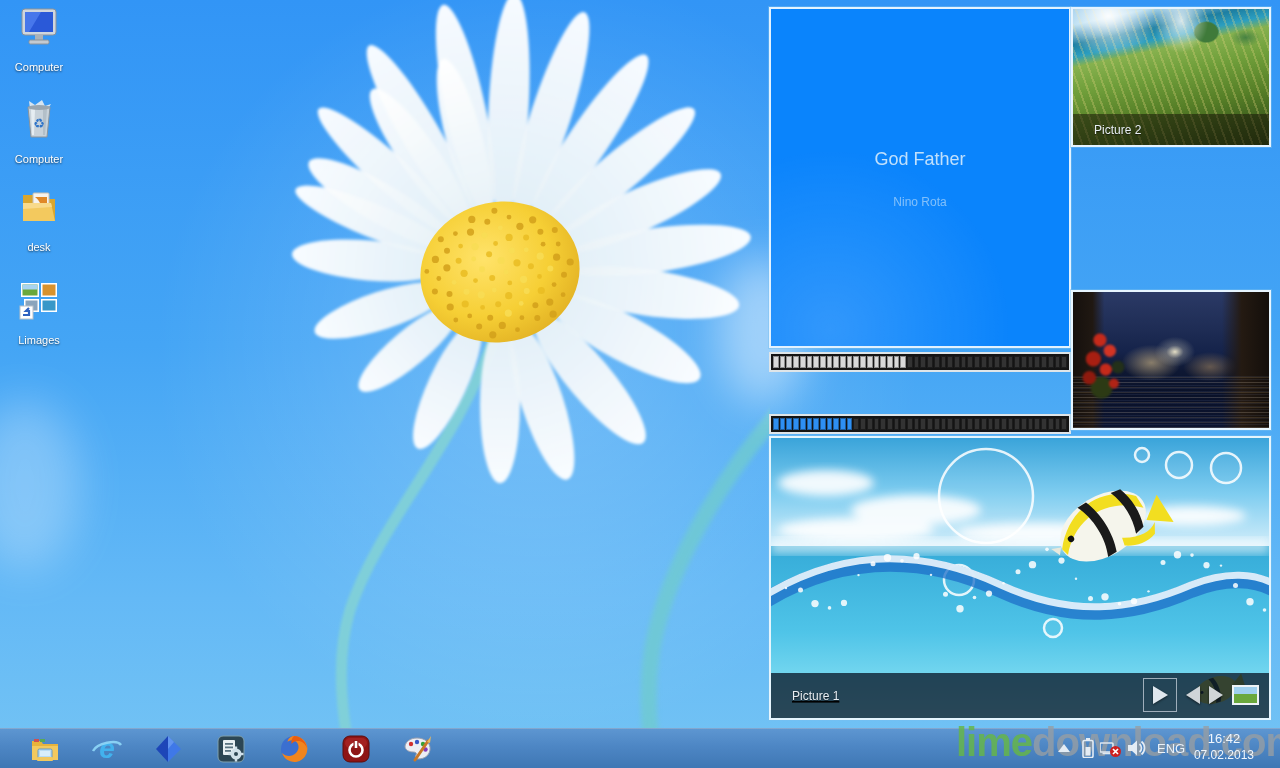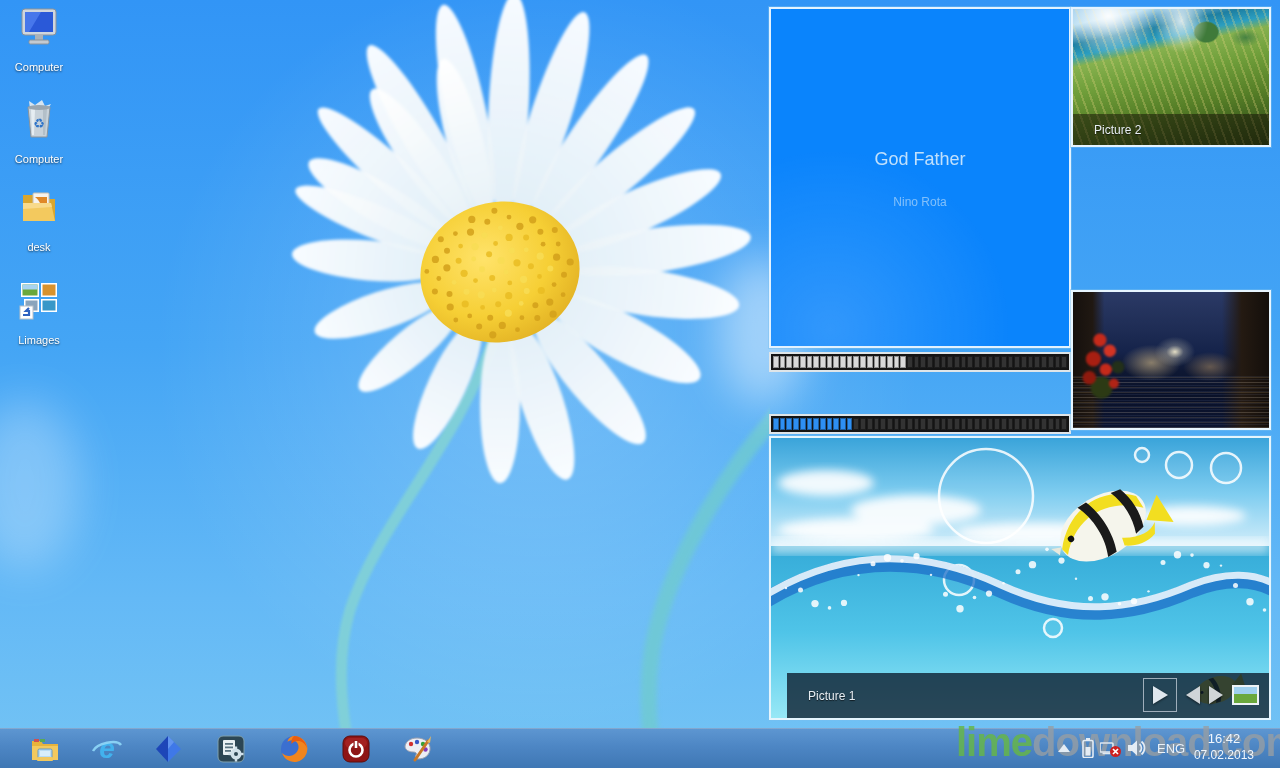--- a/index.html
+++ b/index.html
@@ -78,22 +78,22 @@
       radial-gradient(circle at 30% 80%, #2c3a14 0 12%, rgba(0,0,0,0) 13%),
       radial-gradient(circle at 50% 55%, #23301a 0 10%, rgba(0,0,0,0) 11%);
     filter:blur(1px);
   }
   #thumb4 .water { position:absolute; left:0; right:0; top:62%; bottom:0;
     background:repeating-linear-gradient(0deg, rgba(255,216,150,.14) 0 1px, rgba(0,0,0,0) 1px 5px),
                repeating-linear-gradient(0deg, rgba(180,200,255,.08) 0 1px, rgba(0,0,0,0) 1px 3px); }
 
   #main-viewer { position:absolute; left:769px; top:436px; width:502px; height:284px; overflow:hidden; background:#2fa9dc; }
   #main-viewer svg { position:absolute; left:0; top:0; }
-  #main-band { position:absolute; left:16px; right:0; bottom:0; height:45px; background:rgba(10,26,42,.78);
-    display:flex; align-items:center; }
+  #main-band { position:absolute; left:0; right:0; bottom:0; height:45px; background:rgba(10,26,42,.78);
+    display:flex; align-items:center;text-decoration:underline; }
   #main-controls { position:absolute; right:10px; bottom:5px; height:36px; display:flex; align-items:center; gap:9px; }
   #play-button { width:34px; height:34px; border:1px solid rgba(200,210,220,.75); display:flex; align-items:center; justify-content:center; }
   #play-button .tri { width:0; height:0; border-left:15px solid #dfe7ee; border-top:9px solid rgba(0,0,0,0); border-bottom:9px solid rgba(0,0,0,0); filter:drop-shadow(0 1px 1px rgba(0,0,0,.5)); }
   .navarrow { width:0; height:0; border-top:9px solid rgba(0,0,0,0); border-bottom:9px solid rgba(0,0,0,0); filter:drop-shadow(0 1px 1px rgba(0,0,0,.6)); }
   #prev-arrow { border-right:14px solid #cfd4d8; }
   #next-arrow { border-left:14px solid #cfd4d8; }
   #thumb-toggle { width:27px; height:20px; border:2px solid #eef3f6; background:linear-gradient(180deg,#9fd0ee 0 45%, #6aa83c 45% 100%); }
 
   
   #watermark { position:absolute; left:956px; top:720px; z-index:50; font-size:40px; font-weight:bold; letter-spacing:-1px; white-space:nowrap; }

